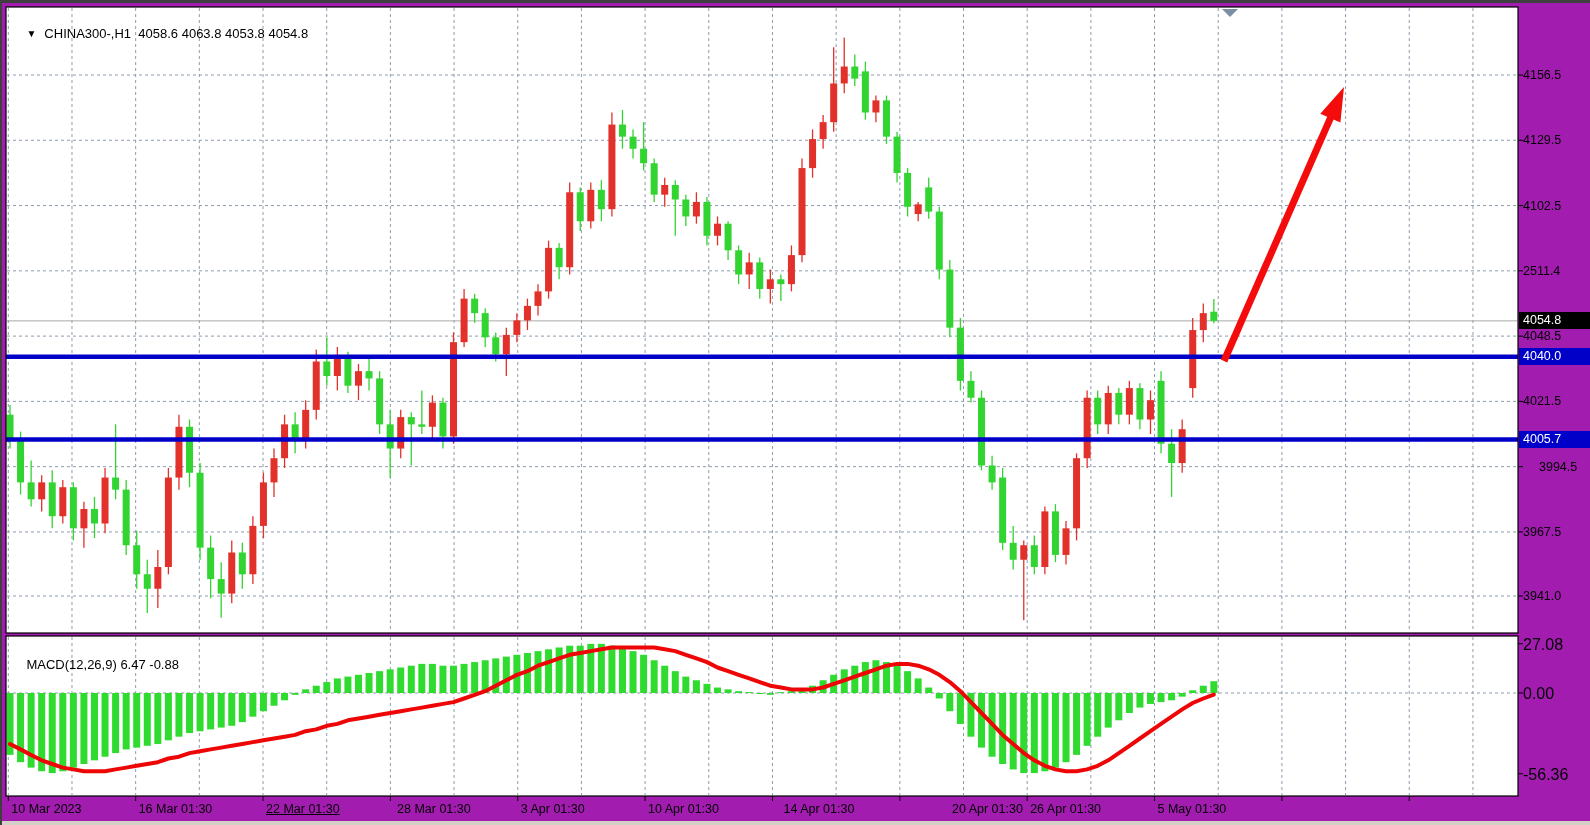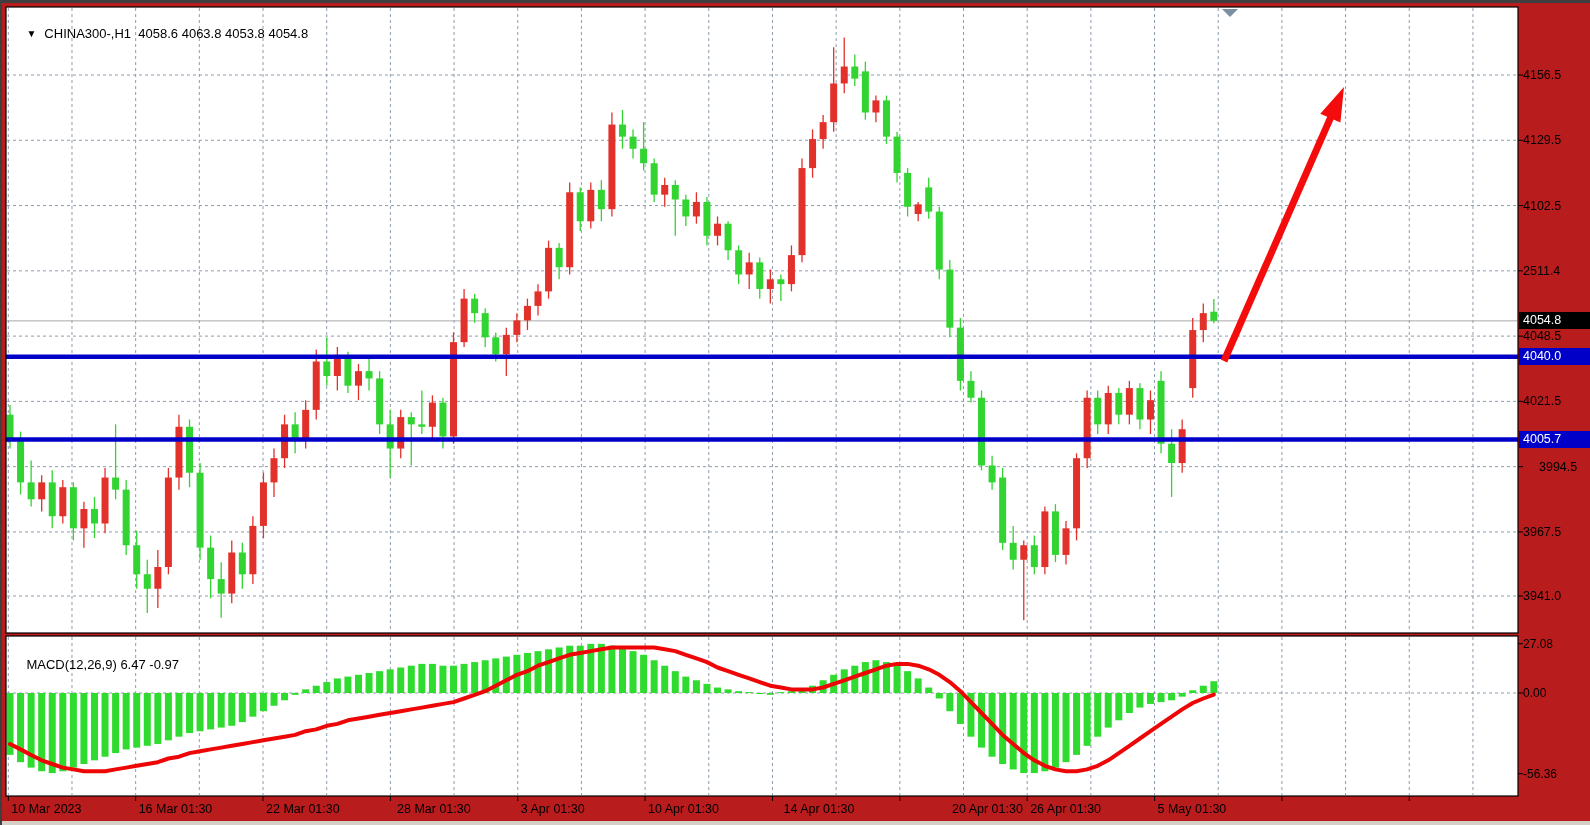--- a/index.html
+++ b/index.html
@@ -1,18 +1,18 @@
 <!DOCTYPE html>
 <html><head>
 <meta charset="utf-8">
 <style>
   html,body{margin:0;padding:0;background:#fff;}
   .window{
     position:relative;width:1590px;height:825px;
-    background:#b91c1c;overflow:hidden;
+    background:#a21caf;overflow:hidden;
     font-family:"Liberation Sans",sans-serif;
     border-top:3px solid #3f3f3f;border-left:2px solid #3f3f3f;
     box-sizing:border-box;
   }
   #chart-svg{position:absolute;left:0;top:0;}
   .hdr{
     position:absolute;left:10px;top:8px;z-index:5;
     font-size:13px;color:#000;white-space:pre;
   }
   .hdr .tri{font-size:10px;margin-right:8px;position:relative;top:-1px;}
@@ -28,21 +28,21 @@
     position:absolute;left:1517px;width:73px;height:17px;
     font-size:12.5px;color:#fff;line-height:17px;z-index:6;
     padding-left:4px;box-sizing:border-box;
   }
   .t-label{
     position:absolute;top:799px;height:15px;
     font-size:12.5px;color:#000;line-height:15px;z-index:4;white-space:nowrap;
   }
   .macd-tick{
     position:absolute;left:1521px;width:66px;height:15px;
-    font-size:12px;color:#000;line-height:15px;z-index:4;
+    font-size:16px;color:#000;line-height:15px;z-index:4;
   }
   .bottom-strip{
     position:absolute;left:0;top:818px;width:1590px;height:7px;
     background:#d4d0c8;z-index:3;
   }
 </style>
 </head>
 <body>
 
 <div class="window">
@@ -493,41 +493,41 @@
       <line x1="1152.54" y1="793" x2="1152.54" y2="798" stroke="#000" stroke-width="1"></line>
       <line x1="1279.8999999999999" y1="793" x2="1279.8999999999999" y2="798" stroke="#000" stroke-width="1"></line>
       <line x1="1407.26" y1="793" x2="1407.26" y2="798" stroke="#000" stroke-width="1"></line>
     </svg>
 
   <div class="hdr">
     <span class="tri">▼</span><span>CHINA300-,H1</span><span>&nbsp;&nbsp;</span><span>4058.6 4063.8 4053.8 4054.8</span>
   </div>
 
   <div class="macd-hdr">
-    <span>MACD(12,26,9)</span><span>&nbsp;</span><span>6.47 -0.97</span>
+    <span>MACD(12,26,9)</span><span>&nbsp;</span><span>6.47 -0.88</span>
   </div>
 
   <div id="price-axis">
       <div class="px-label" style="top: 65px;">4156.5</div>
       <div class="px-label" style="top: 130.278px;">4129.5</div>
       <div class="px-label" style="top: 195.556px;">4102.5</div>
       <div class="px-label" style="top: 260.834px;">2511.4</div>
       <div class="px-label" style="top: 326.112px;">4048.5</div>
       <div class="px-label" style="top: 391.389px;">4021.5</div>
       <div class="px-label" style="top: 456.667px; margin-left: 16px;">3994.5</div>
       <div class="px-label" style="top: 521.945px;">3967.5</div>
       <div class="px-label" style="top: 586.014px;">3941.0</div>
       <div class="px-box" style="top: 309.38px; background: rgb(0, 0, 0);">4054.8</div>
       <div class="px-box" style="top: 345.162px; background: rgb(0, 0, 200);">4040.0</div>
       <div class="px-box" style="top: 428.089px; background: rgb(0, 0, 200);">4005.7</div>
     </div>
   <div id="time-axis">
       <div class="t-label" style="left: 9.3px;">10 Mar 2023</div>
       <div class="t-label" style="left: 136.66px;">16 Mar 01:30</div>
-      <div class="t-label" style="left: 264.02px;">22 Mar 01:30</div>
+      <div class="t-label" style="left: 264.02px; text-decoration: underline;">22 Mar 01:30</div>
       <div class="t-label" style="left: 395px;">28 Mar 01:30</div>
       <div class="t-label" style="left: 518.74px;">3 Apr 01:30</div>
       <div class="t-label" style="left: 646.1px;">10 Apr 01:30</div>
       <div class="t-label" style="left: 773.46px; margin-left: 8px;">14 Apr 01:30</div>
       <div class="t-label" style="left: 950px;">20 Apr 01:30</div>
       <div class="t-label" style="left: 1028.18px;">26 Apr 01:30</div>
       <div class="t-label" style="left: 1155.54px;">5 May 01:30</div>
     </div>
   <div id="macd-axis">
       <div class="macd-tick" style="top: 633.714px;">27.08</div>

